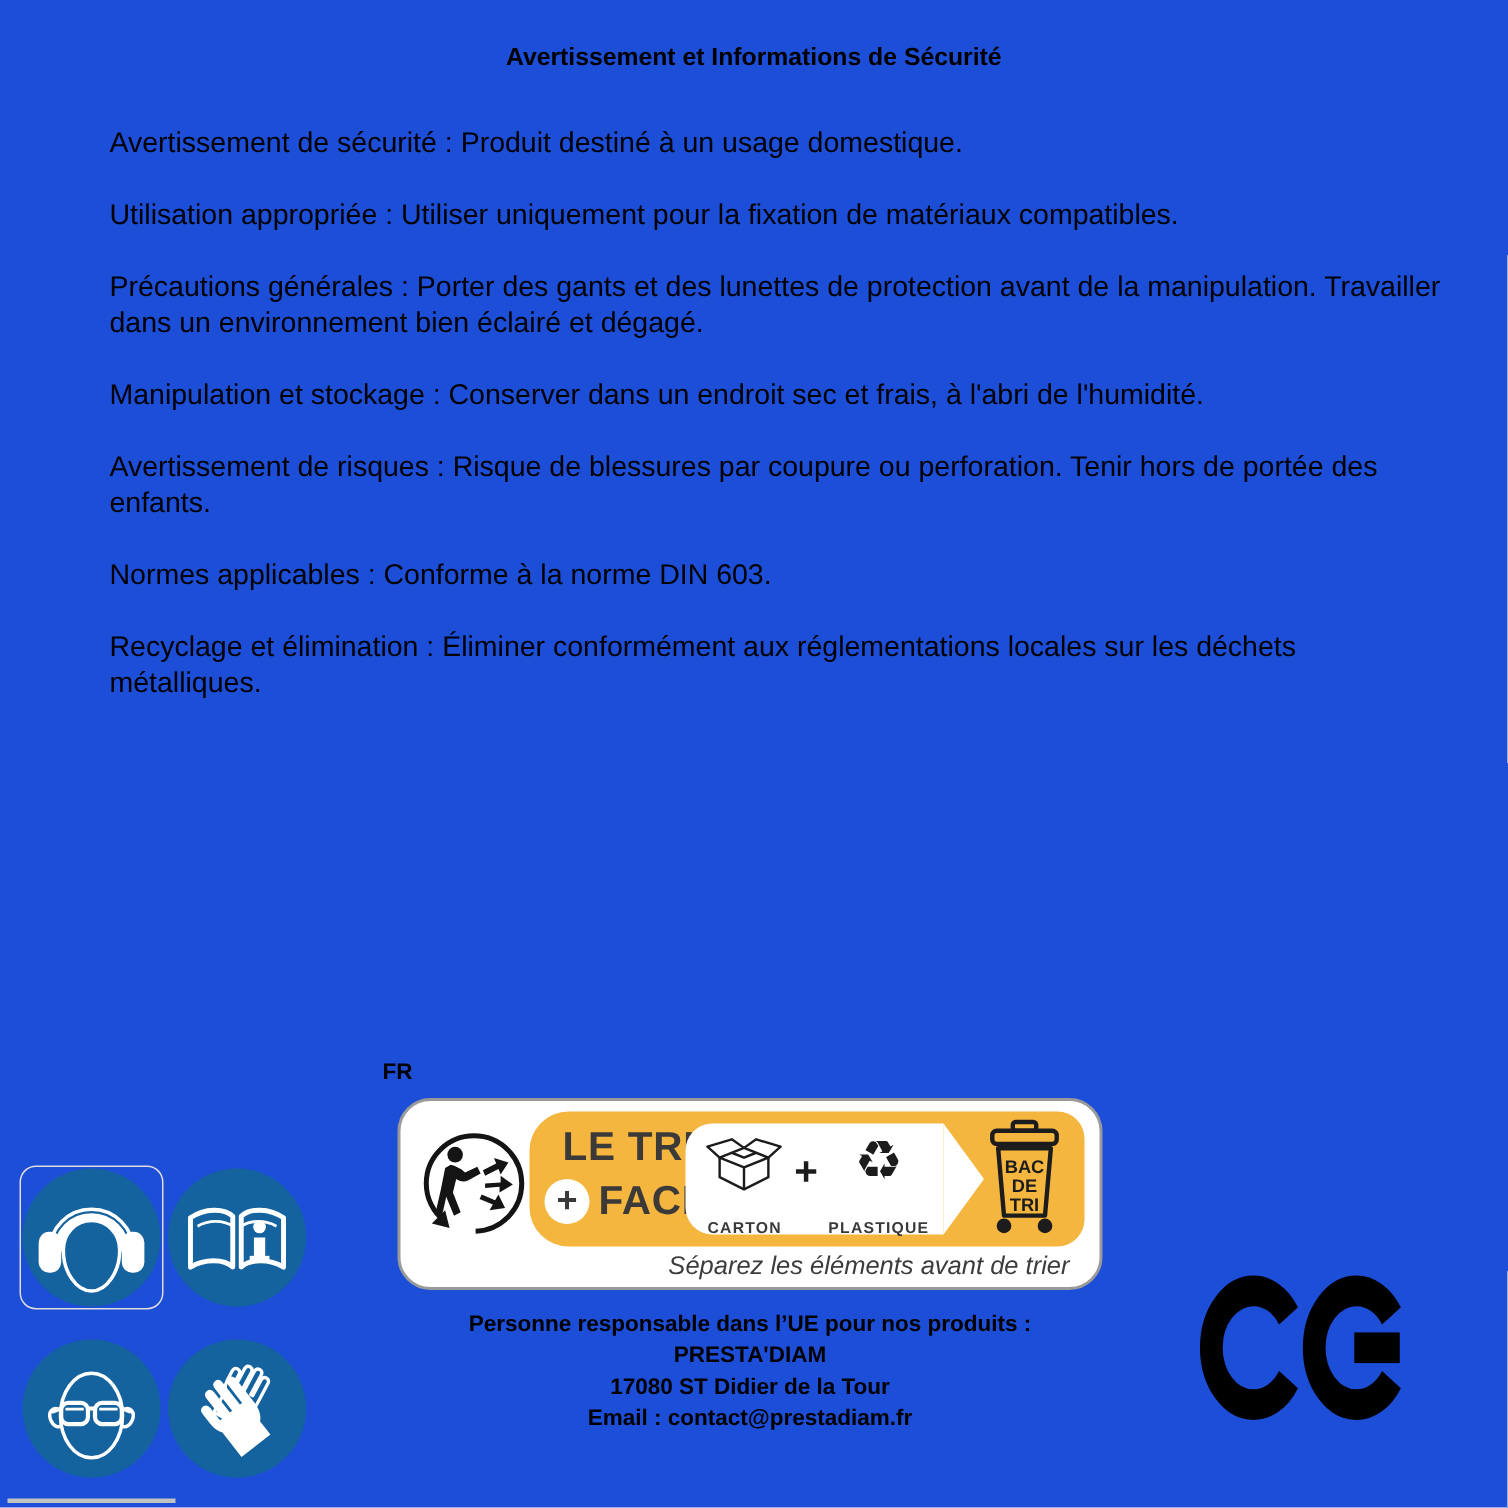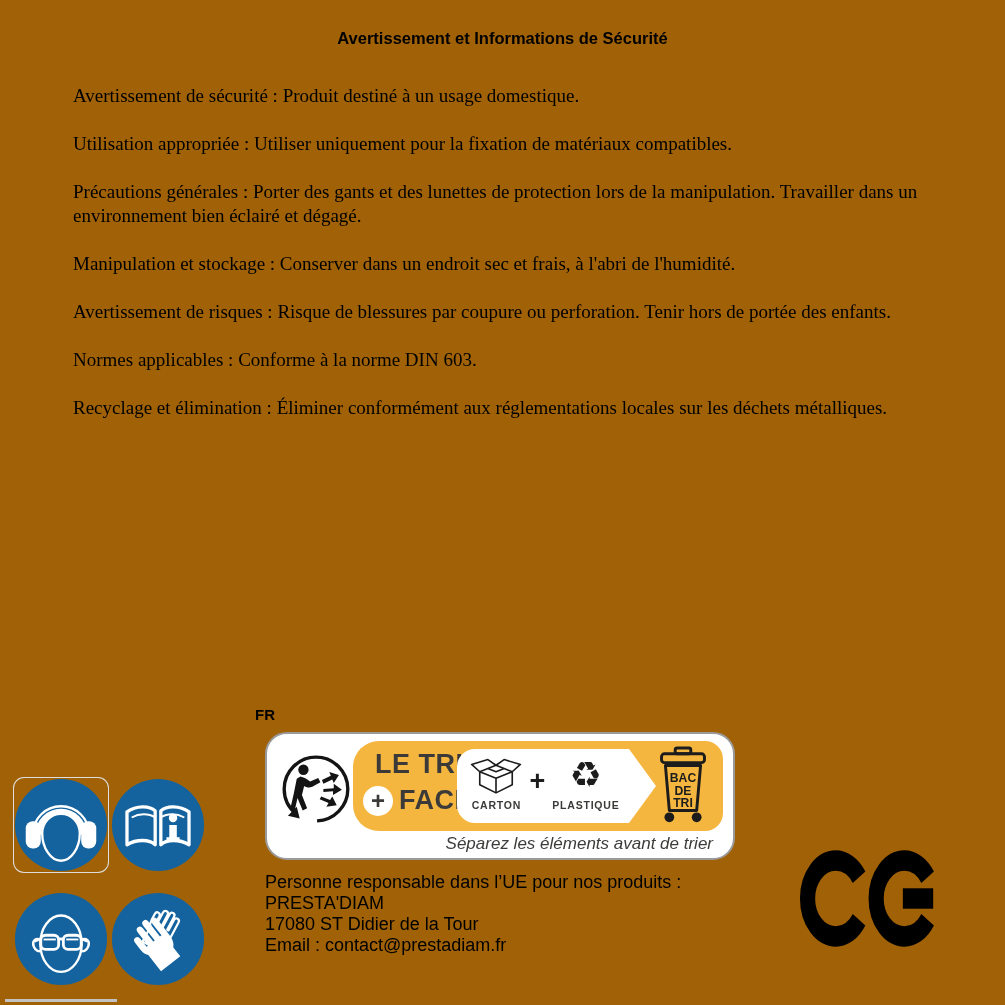--- a/index.html
+++ b/index.html
@@ -1,29 +1,29 @@
 <!DOCTYPE html>
 <html><head>
 <meta charset="utf-8">
 <style>
   html,body{margin:0;padding:0;background:#fff;}
   .canvas{
-    position:relative;width:1005px;height:1005px;background:#a16207;
+    position:relative;width:1005px;height:1005px;background:#1d4ed8;
     font-family:"Liberation Sans", sans-serif;color:#000;overflow:hidden;
   }
   
   .title{
     position:absolute;top:29px;left:0;right:0;text-align:center;
     font-size:16.5px;font-weight:bold;
   }
   .paragraphs{
     position:absolute;top:84px;left:73px;width:895px;
     font-size:19px;line-height:24px;
   }
-  .paragraphs p{margin:0 0 24px 0;font-family:Liberation Serif, serif;}
+  .paragraphs p{margin:0 0 24px 0;}
   
   .pictos{
     position:absolute;left:14px;top:778px;
     display:grid;grid-template-columns:94px 94px;grid-auto-rows:94px;
     column-gap:3px;row-gap:20px;
   }
   .pictos svg{display:block;width:94px;height:94px;}
   .sticker{border-radius:10px;box-shadow:0 0 0 1px #dedede;}
   
   .fr-label{position:absolute;left:255px;top:706px;font-size:15px;font-weight:bold;}
@@ -56,53 +56,53 @@
     position:absolute;left:172px;top:0;width:0;height:0;
     border-top:37px solid transparent;border-bottom:37px solid transparent;
     border-left:27px solid #fff;
   }
   .materials{
     position:absolute;left:4px;top:3px;width:168px;height:68px;
     display:flex;align-items:flex-start;justify-content:center;gap:7px;
   }
   .material{display:flex;flex-direction:column;align-items:center;}
   .material .mat-label{
-    font-size:10.5px;font-weight:bold;color:#3B3A39;letter-spacing:0.8px;margin-top:1px;
+    font-size:10.5px;font-weight:bold;color:#3B3A39;letter-spacing:0.8px;margin-top:15px;
   }
   .mat-plus{font-size:27px;font-weight:bold;color:#1c1c1c;margin-top:14px;}
   .recycle-glyph{font-size:36px;line-height:46px;color:#1c1c1c;
     font-family:"DejaVu Sans", sans-serif;}
   .carton-icon{display:block;width:52px;height:46px;}
   .bin{position:absolute;left:302px;top:5px;width:56px;height:82px;}
   .tri-footer{
     position:absolute;right:20px;top:100px;font-style:italic;
     font-size:17px;color:#3C3C3B;margin-left:37px;
   }
   
   .address{
-    position:absolute;left:265px;top:872px;width:470px;
-    font-weight:normal;font-size:18px;line-height:21px;
+    position:absolute;left:265px;top:872px;width:470px;text-align:center;
+    font-weight:bold;font-size:15px;line-height:21px;
   }
   
   .ce{position:absolute;left:796px;top:845px;width:148px;height:107px;}
   .ce svg{display:block;width:148px;height:107px;}
   
   .bottom-line{position:absolute;left:5px;top:999px;width:112px;height:3px;background:#c2c2c2;}
 </style>
 </head>
 <body>
 
 <div class="canvas">
 
   <div class="title">Avertissement et Informations de Sécurité</div>
 
   <div class="paragraphs">
     <p>Avertissement de sécurité : Produit destiné à un usage domestique.</p>
     <p>Utilisation appropriée : Utiliser uniquement pour la fixation de matériaux compatibles.</p>
-    <p>Précautions générales : Porter des gants et des lunettes de protection lors de la manipulation. Travailler dans un environnement bien éclairé et dégagé.</p>
+    <p>Précautions générales : Porter des gants et des lunettes de protection avant de la manipulation. Travailler dans un environnement bien éclairé et dégagé.</p>
     <p>Manipulation et stockage : Conserver dans un endroit sec et frais, à l'abri de l'humidité.</p>
     <p>Avertissement de risques : Risque de blessures par coupure ou perforation. Tenir hors de portée des enfants.</p>
     <p>Normes applicables : Conforme à la norme DIN 603.</p>
     <p>Recyclage et élimination : Éliminer conformément aux réglementations locales sur les déchets métalliques.</p>
   </div>
 
   <div class="pictos">
 
     <svg class="sticker" viewBox="0 0 100 100">
       <circle cx="50" cy="50" r="49" fill="#14639E"></circle>

